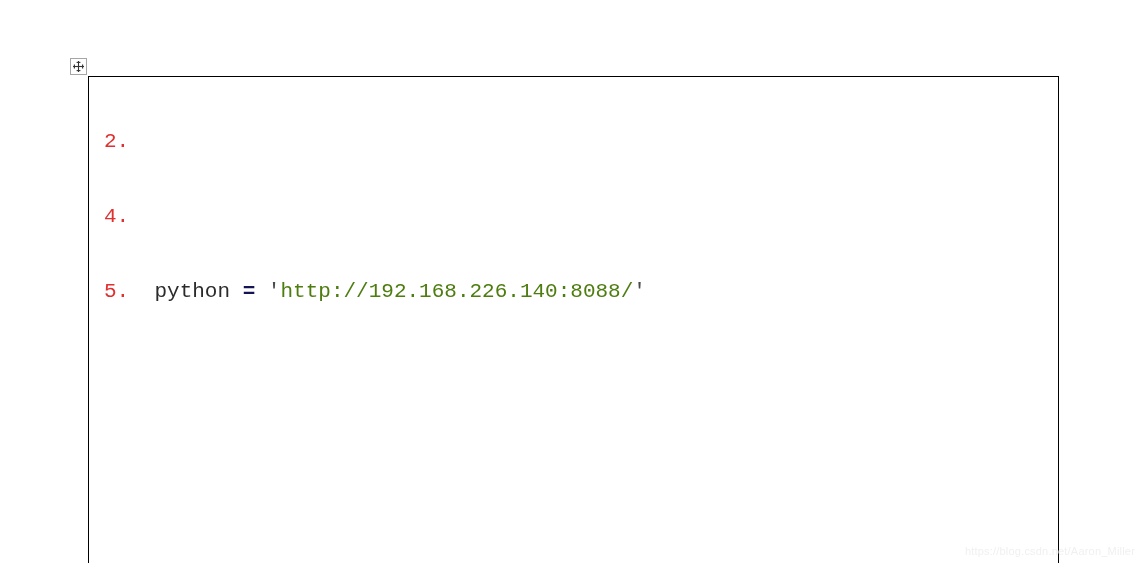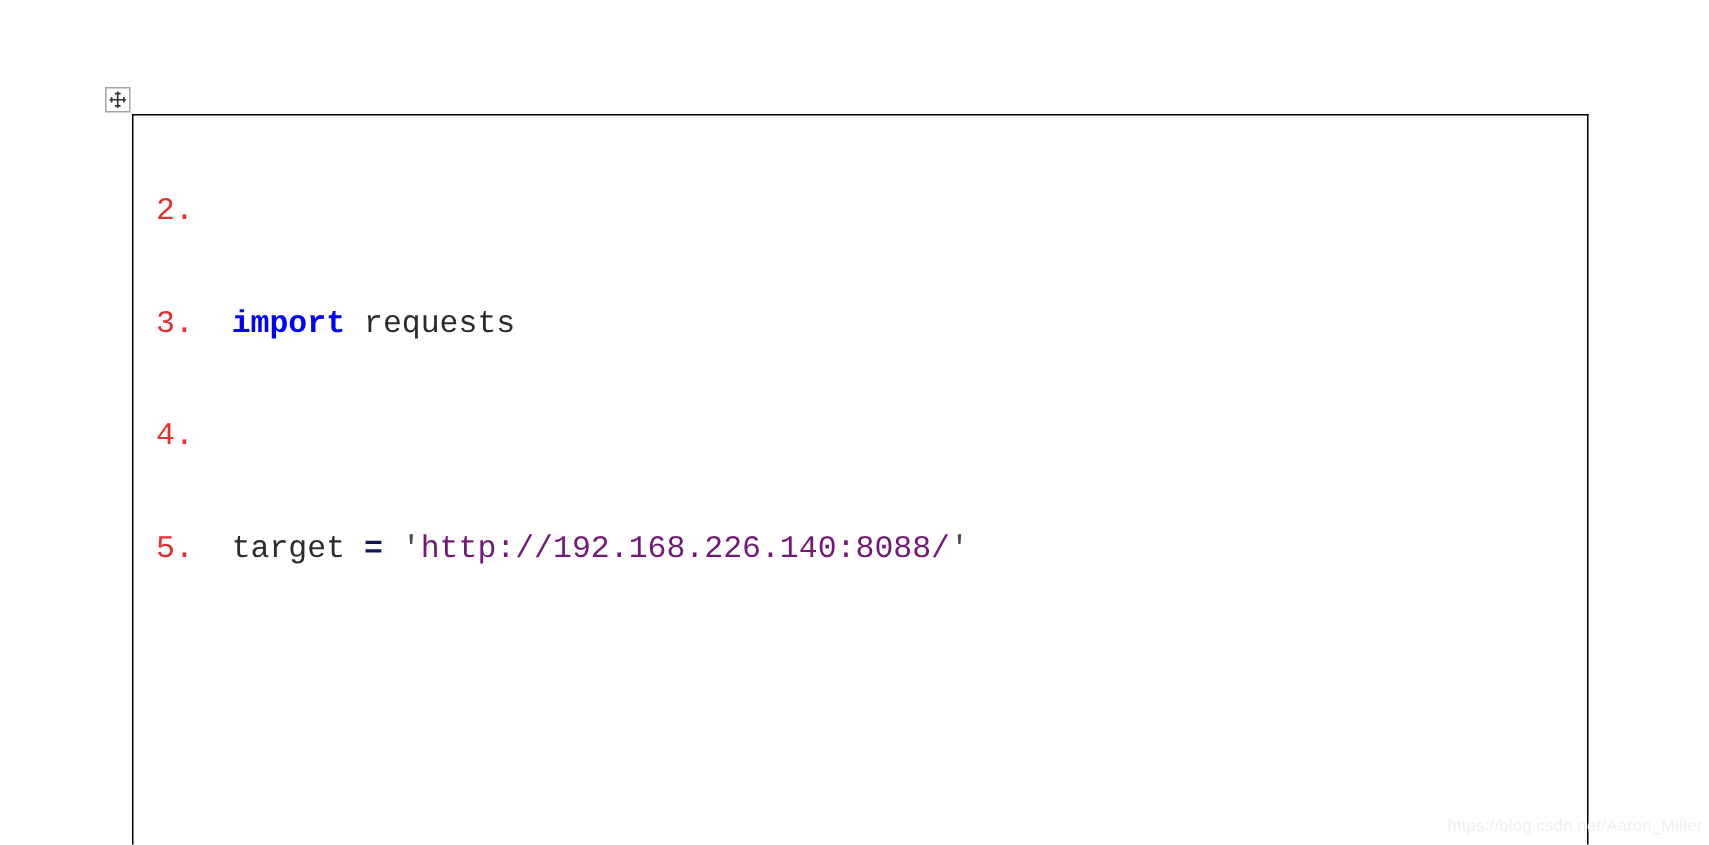--- a/index.html
+++ b/index.html
@@ -63,21 +63,21 @@
 
   
   .ln {
     color: #e03030;
   }
 
   
   .tok-plain   { color: #2b2b2b; }
   .tok-kw      { color: #0000ff; font-weight: bold; }
   .tok-op      { color: #141452; font-weight: bold; }
-  .tok-str     { color: #701a75; }
+  .tok-str     { color: #4d7c0f; }
   .tok-quote   { color: #4a4a4a; }
   .tok-comment { color: #008000; }
 
   
   #watermark {
     position: absolute;
     right: 4px;
     bottom: 6px;
     font-family: "Liberation Sans", sans-serif;
     font-size: 11px;
@@ -102,23 +102,22 @@
         <line x1="3.4" y1="5.6" x2="3.4" y2="9.4"></line>
         <line x1="11.6" y1="5.6" x2="11.6" y2="9.4"></line>
       </g>
     </svg>
   </span>
 </div>
 
 <div id="code-block">
   <div id="code-lines">
 <span class="code-line"><span class="ln">2.</span></span>
-<span class="code-line"><span class="ln">3.</span><span class="tok-plain">  </span><span class="tok-kw">import</span><span class="tok-plain"> requests</span></span>
 <span class="code-line"><span class="ln">4.</span></span>
-<span class="code-line"><span class="ln">5.</span><span class="tok-plain">  target </span><span class="tok-op">=</span><span class="tok-plain"> </span><span class="tok-quote">'</span><span class="tok-str">http://192.168.226.140:8088/</span><span class="tok-quote">'</span></span>
+<span class="code-line"><span class="ln">5.</span><span class="tok-plain">  python </span><span class="tok-op">=</span><span class="tok-plain"> </span><span class="tok-quote">'</span><span class="tok-str">http://192.168.226.140:8088/</span><span class="tok-quote">'</span></span>
 
 
 
 
 
 </div>
 </div>
 
 <div id="watermark">https://blog.csdn.net/Aaron_Miller</div>
 

